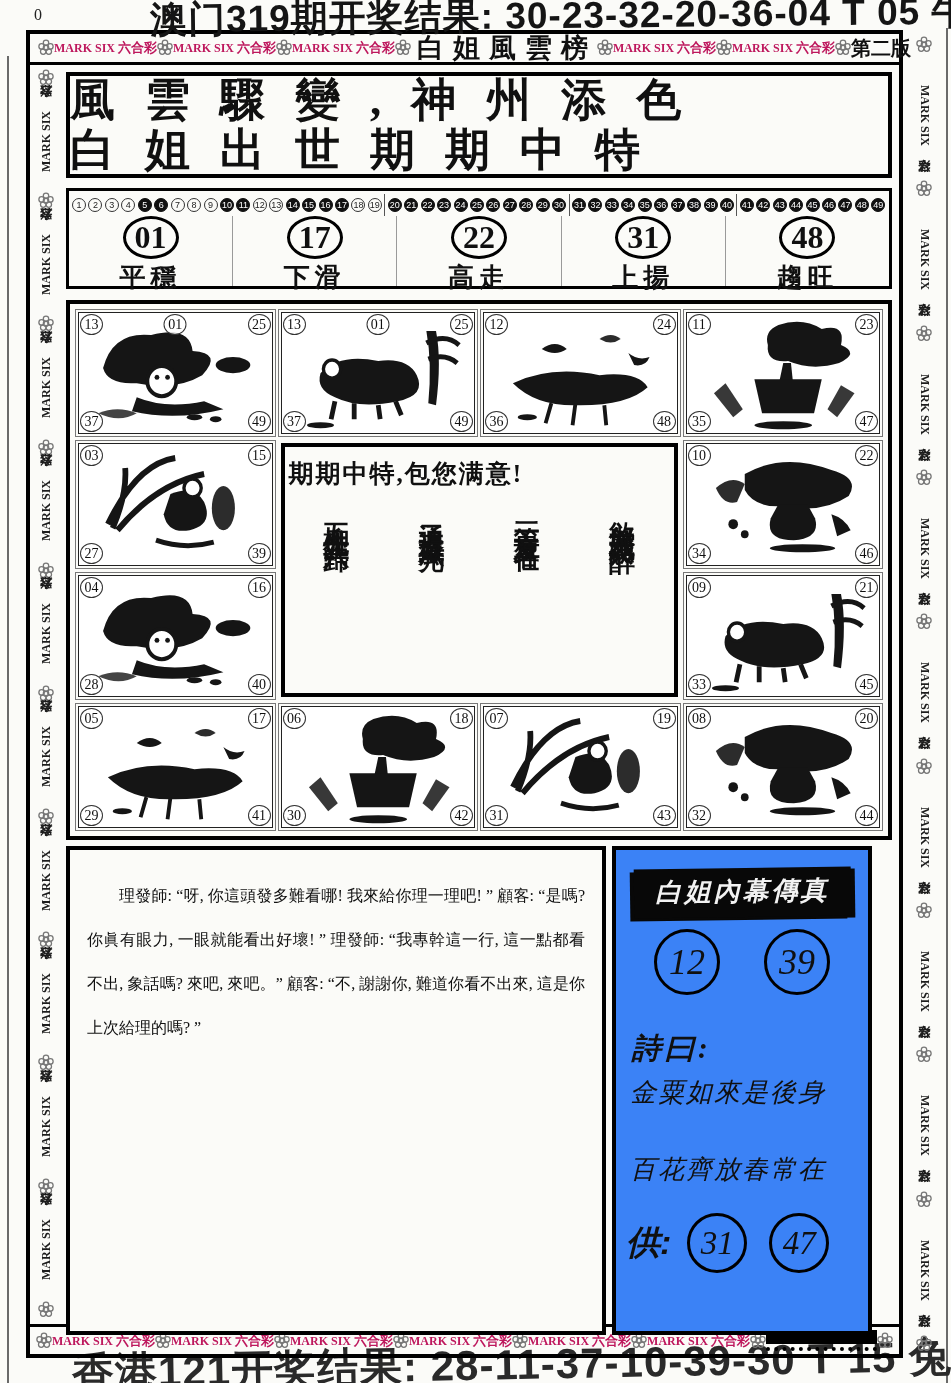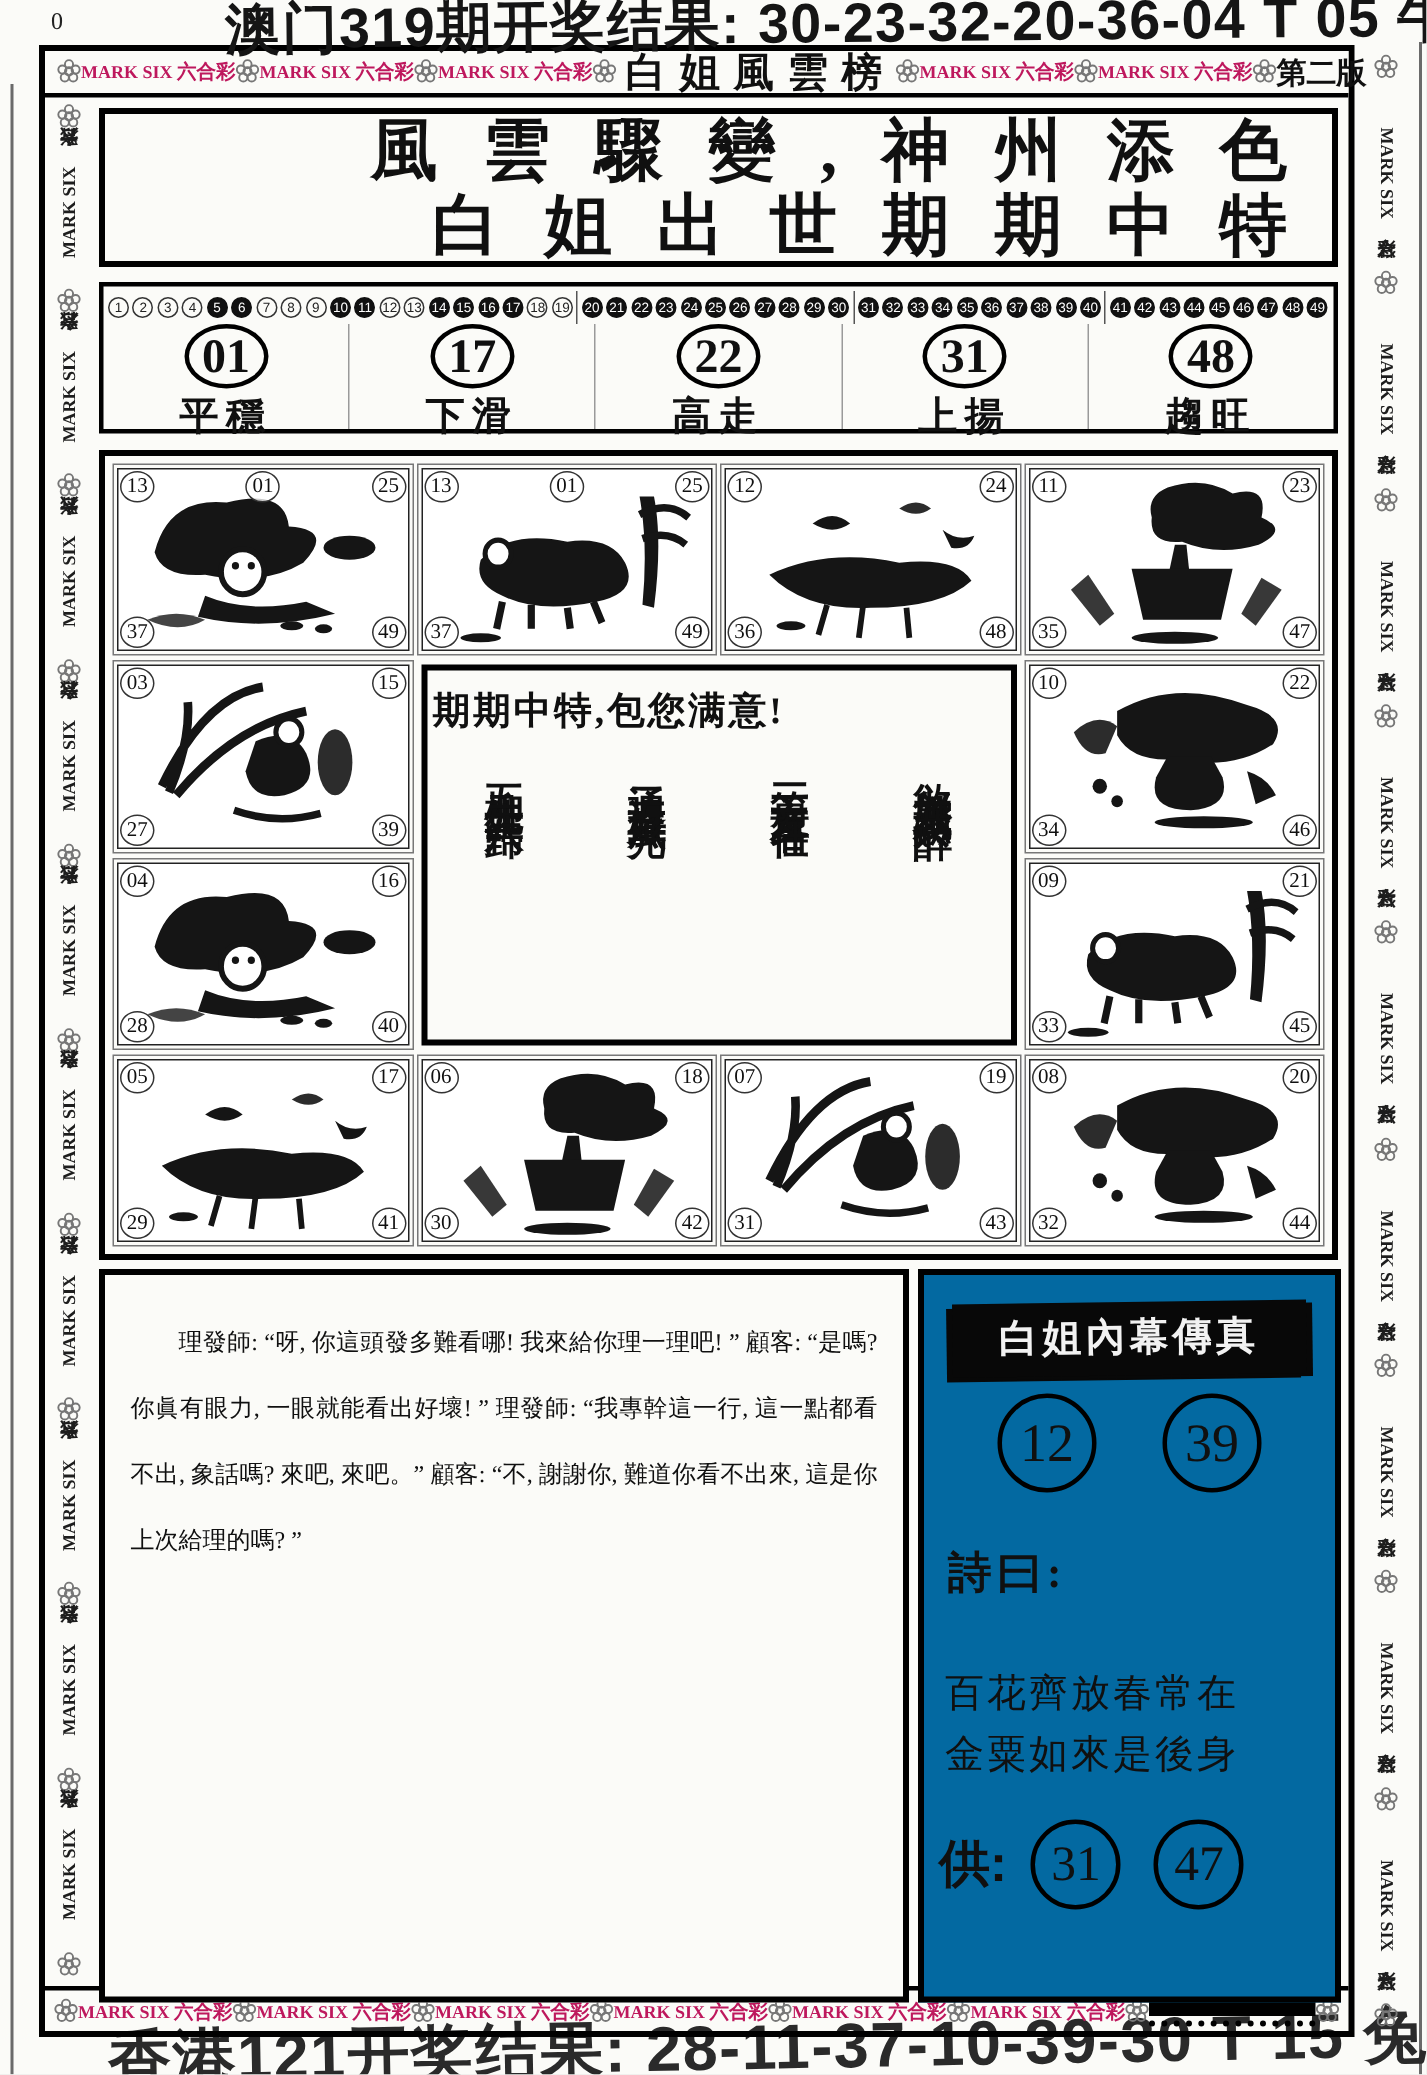--- a/index.html
+++ b/index.html
@@ -33,21 +33,21 @@
   .vbrand{writing-mode:vertical-rl;font-size:12px;white-space:nowrap;color:#1d1d1d;}
   .vbrand .latin{font-weight:bold;}
   .strip-left .vbrand{transform:rotate(180deg);}
   .strip-bottom{position:absolute;left:0;right:0;bottom:0;height:30px;border-top:3px solid #000;
              display:flex;align-items:center;justify-content:space-between;padding:0 6px;background:transparent;}
   .endblock{width:158px;height:21px;background:#000;border-bottom:4px dotted #000;padding-bottom:3px;
             background-clip:content-box;align-self:center;}
   
   .slogan-box{position:absolute;left:66px;top:72px;width:826px;height:106px;border:4px solid #000;z-index:3;
               background:#fbfbf8;display:flex;flex-direction:column;justify-content:center;}
-  .slogan-line{text-align:right;font-size:45px;font-weight:bold;letter-spacing:30px;line-height:50px;white-space:nowrap;}
+  .slogan-line{text-align:left;font-size:45px;font-weight:bold;letter-spacing:30px;line-height:50px;white-space:nowrap;}
   
   .trend-box{position:absolute;left:66px;top:188px;width:826px;height:101px;border:3px solid #000;z-index:3;background:#fbfbf8;}
   .mini-row{display:flex;align-items:center;justify-content:space-between;height:25px;padding:2px 3px 0 3px;}
   .ball{flex:0 0 auto;width:14px;height:14px;border:1px solid #333;border-radius:50%;font-size:9px;line-height:13px;
         text-align:center;color:#222;font-family:"Liberation Sans","DejaVu Sans",sans-serif;}
   .ball.filled{background:#111;border-color:#111;color:#fff;}
   .vsep{flex:0 0 1px;width:1px;height:22px;background:#555;}
   .big-row{display:flex;height:70px;}
   .tcell{flex:1;display:flex;flex-direction:column;align-items:center;justify-content:flex-start;border-left:1px solid #9a9a9a;}
   .tcell:first-child{border-left:none;}
@@ -68,21 +68,21 @@
   .promo-cols{display:flex;justify-content:space-around;margin-top:12px;height:198px;}
   .pcol{writing-mode:vertical-rl;font-size:26px;font-weight:bold;letter-spacing:4px;}
   
   .joke-box{position:absolute;left:66px;top:846px;width:540px;height:489px;border:4px solid #000;z-index:3;background:#fbfbf8;}
   .joke-title-row{text-align:center;margin-top:14px;white-space:nowrap;}
   .joke-title{font-size:47px;font-weight:bold;letter-spacing:6px;}
   .joke-note{font-size:16px;font-weight:bold;}
   .joke-sub{text-align:center;font-size:26px;font-weight:bold;letter-spacing:10px;margin-top:17px;}
   .joke-body{margin:24px 17px 0 17px;font-size:16px;line-height:44px;text-align:justify;text-indent:2em;}
   
-  .insider-box{position:absolute;left:612px;top:846px;width:282px;height:489px;border:4px solid #000;z-index:3;background:#0369a1;}
+  .insider-box{position:absolute;left:612px;top:846px;width:260px;height:489px;border:4px solid #000;z-index:3;background:#3b82f6;font-style:italic;}
   .insider-header{width:86%;margin:18px auto 0;background:#080808;color:#f2f2f2;font-size:26px;font-weight:bold;
                   text-align:center;letter-spacing:3px;padding:6px 0 8px;transform:rotate(-0.8deg);
                   box-shadow:4px 2px 0 #080808,-4px 3px 0 #080808;}
   .predict-label{text-align:center;font-size:27px;font-weight:bold;letter-spacing:2px;margin-top:40px;}
   .predict-circles{display:flex;justify-content:center;gap:44px;margin-top:12px;}
   .circle-lg{width:66px;height:66px;border:3px solid #000;border-radius:50%;display:flex;align-items:center;justify-content:center;
              font-size:36px;}
   .poem-label{font-size:29px;font-weight:bold;letter-spacing:4px;margin:34px 0 2px 16px;}
   .poem-line{font-size:26px;letter-spacing:2px;margin:6px 0 0 14px;white-space:nowrap;}
   .poem-line.l2{margin-top:42px;}
@@ -806,22 +806,22 @@
     <p class="joke-body">理發師: “呀, 你這頭發多難看哪! 我來給你理一理吧! ” 顧客: “是嗎? 你眞有眼力, 一眼就能看出好壞! ” 理發師: “我專幹這一行, 這一點都看不出, 象話嗎? 來吧, 來吧。” 顧客: “不, 謝謝你, 難道你看不出來, 這是你上次給理的嗎? ”</p>
   </section>
 
   <section class="insider-box">
     <div class="insider-header">白姐內幕傳真</div>
     <div class="predict-circles" id="predictCircles">
         <span class="circle-lg">12</span>
         <span class="circle-lg">39</span>
       </div>
     <div class="poem-label">詩曰:</div>
+    <div class="poem-line">金粟如來是後身</div>
     <div class="poem-line l2">百花齊放春常在</div>
-    <div class="poem-line">金粟如來是後身</div>
     <div class="supply-row">
       <span class="supply-label">供:</span>
       <span class="supply-circles" id="supplyCircles">
           <span class="circle-md">31</span>
           <span class="circle-md">47</span>
         </span>
     </div>
   </section>
 
   <div class="bottom-note">香港121开奖结果: 28-11-37-10-39-30 T 15 兔.</div>

